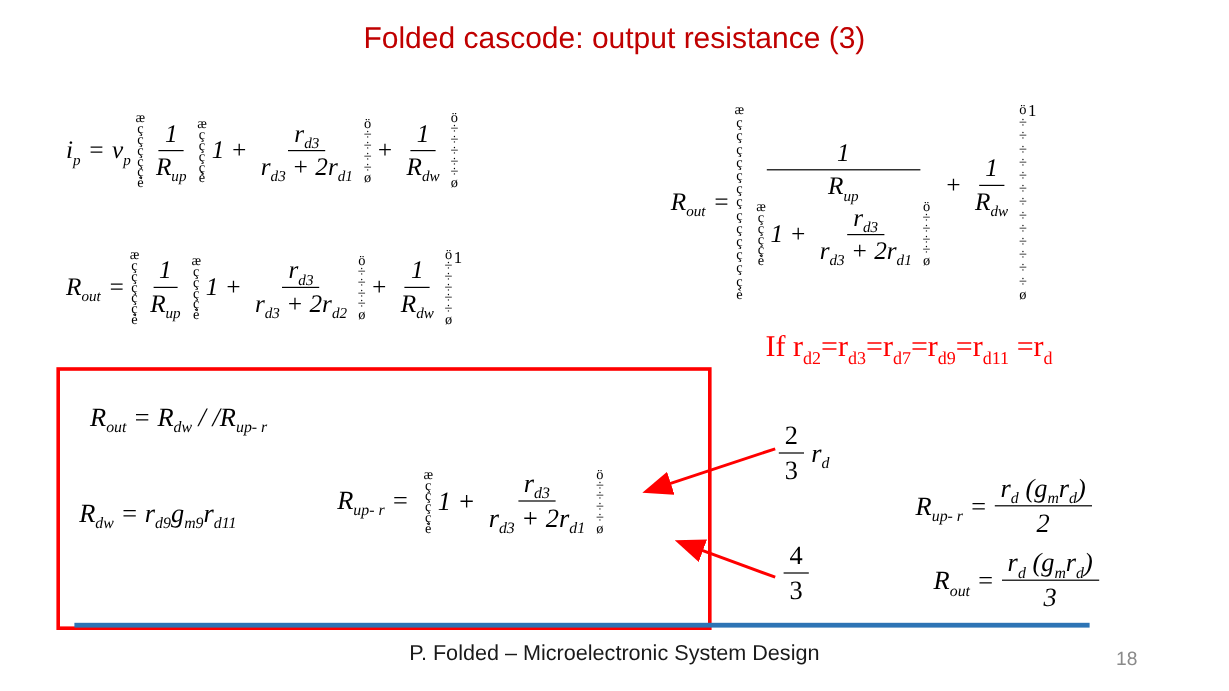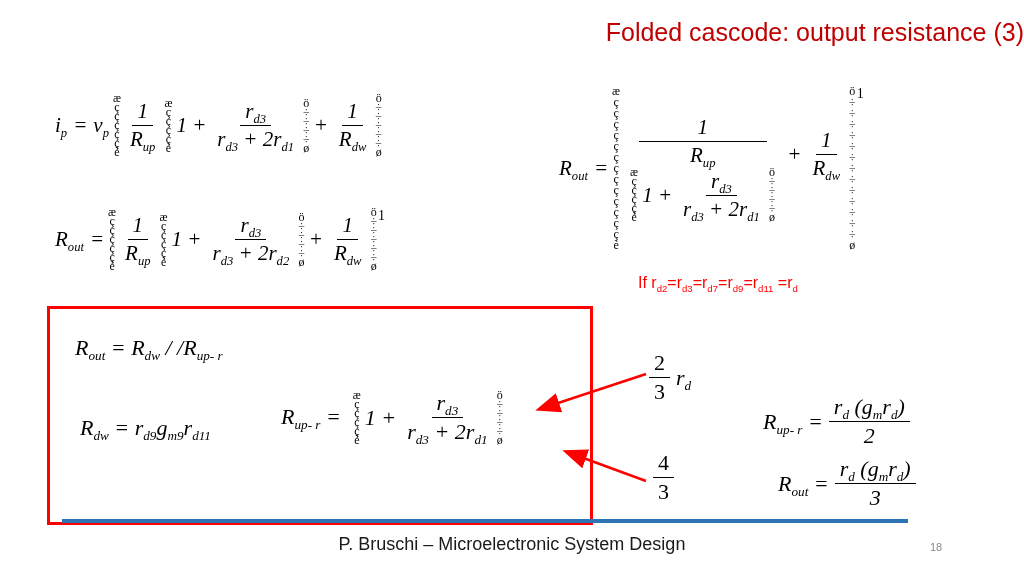--- a/index.html
+++ b/index.html
@@ -1,44 +1,44 @@
 <!DOCTYPE html>
 <html><head>
 <meta charset="utf-8">
 <style>
   html,body{margin:0;padding:0;background:#fff;}
   .slide{position:relative;width:1024px;height:576px;background:#ffffff;overflow:hidden;
          font-family:"Liberation Serif",serif;color:#000;}
   .abs{position:absolute;}
-  .title{top:18px;left:0;width:100%;text-align:right;font-size:25px;
+  .title{top:18px;left:0;width:100%;text-align:center;font-size:25px;
          font-family:"Liberation Sans",sans-serif;}
   .math{font-style:italic;}
   sub{font-size:60%;line-height:0;}
   .mrow{display:flex;align-items:center;}
   .mrow > *{margin:0 3px;}
   .col{display:flex;flex-direction:column;align-items:center;}
   .frac{display:inline-flex;flex-direction:column;align-items:center;text-align:center;}
   .frac .num{padding:0 5px 1px 5px;border-bottom:1.6px solid #000;}
   .frac .den{padding:1px 5px 0 5px;}
   .frac.wide > .num,.frac.wide > .den{min-width:118px;}
   .eq{font-size:21px;}
   .eq-r{font-size:21px;}
   .brk{font-style:normal;white-space:pre-line;font-size:12px;line-height:9px;
        text-align:center;margin:0 1px;}
   .brk.tall{line-height:11px;}
   .sup1{font-size:14px;font-style:normal;align-self:flex-start;margin-left:0;}
   .raised{position:relative;top:-14px;}
-  .cond{font-family:Liberation Sans, sans-serif;font-size:16px;line-height:1.4;}
+  .cond{font-family:Liberation Serif, serif;font-size:25px;line-height:1.4;}
   .redbox{border:3px solid #f9a8d4;width:540px;height:213px;}
   .boxeq{font-size:22px;}
   .res{font-size:22px;}
   .rule{height:4px;}
   .footer{top:534px;left:0;width:100%;text-align:center;font-size:18px;
           font-family:"Liberation Sans",sans-serif;color:#1a1a1a;}
-  .pagenum{font-size:11px;font-family:"Liberation Sans",sans-serif;}
+  .pagenum{font-size:16px;font-family:"Liberation Sans",sans-serif;}
   svg.overlay{position:absolute;left:0;top:0;pointer-events:none;}
 </style>
 </head>
 <body>
 
 <div class="slide">
 
   <div class="abs title" style="color: rgb(192, 0, 0);">Folded cascode: output resistance (3)</div>
 
   <div class="abs eq mrow" style="left:52px;top:94px;">
@@ -200,21 +200,21 @@
 ø</span>
     <span class="sup1">1</span>
   </div>
 
   <div class="abs cond" style="left: 638px; top: 272px; color: rgb(255, 0, 0);">
     <div>If r<sub>d2</sub>=r<sub>d3</sub>=r<sub>d7</sub>=r<sub>d9</sub>=r<sub>d11</sub> =r<sub>d</sub></div>
   </div>
 
   <div class="abs redbox" style="left: 47px; top: 306px; border-color: rgb(255, 0, 0);">
     <span class="abs math boxeq" style="left:25px;top:26px;">R<sub>out</sub> = R<sub>dw</sub> / /R<sub>up- r</sub></span>
-    <span class="abs math boxeq" style="left:16px;top:106px;margin-left:14px;">R<sub>dw</sub> = r<sub>d9</sub>g<sub>m9</sub>r<sub>d11</sub></span>
+    <span class="abs math boxeq" style="left:16px;top:106px;">R<sub>dw</sub> = r<sub>d9</sub>g<sub>m9</sub>r<sub>d11</sub></span>
     <div class="abs mrow boxeq" style="left:228px;top:80px;">
       <span class="math">R<sub>up- r</sub> =</span>
       <span class="frac math">
         <span class="den">
           <span class="mrow">
             <span class="brk">æ
 ç
 ç
 ç
 ç
@@ -273,17 +273,17 @@
       <marker id="ah" markerWidth="10" markerHeight="8" refX="8" refY="4" orient="auto">
         <path d="M0,0 L10,4 L0,8 z" style="fill: rgb(255, 0, 0);"></path>
       </marker>
     </defs>
     <line x1="646" y1="374" x2="540" y2="409" stroke-width="2.5" marker-end="url(#ah)" style="stroke: rgb(255, 0, 0);"></line>
     <line x1="646" y1="481" x2="567" y2="452" stroke-width="2.5" marker-end="url(#ah)" style="stroke: rgb(255, 0, 0);"></line>
   </svg>
 
   <div class="abs rule" style="left: 62px; top: 519px; width: 846px; background: rgb(45, 116, 181);"></div>
 
-  <div class="abs footer">P. Bruschi – Microelectronic System Design</div>
+  <div class="abs footer">P. Folded – Microelectronic System Design</div>
 
   <span class="abs pagenum" style="left: 930px; top: 541px; color: rgb(138, 138, 138);">18</span>
 
 </div>
 
 </body></html>

